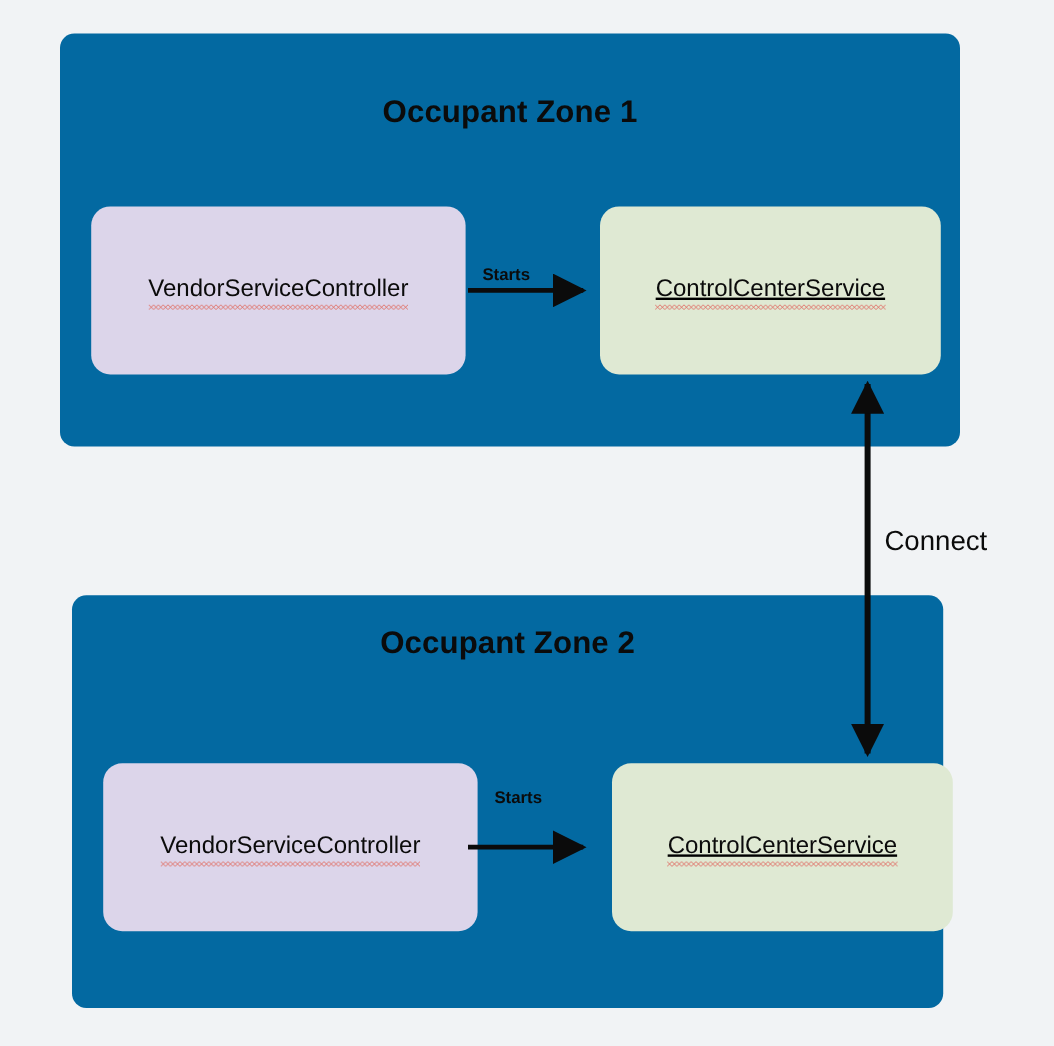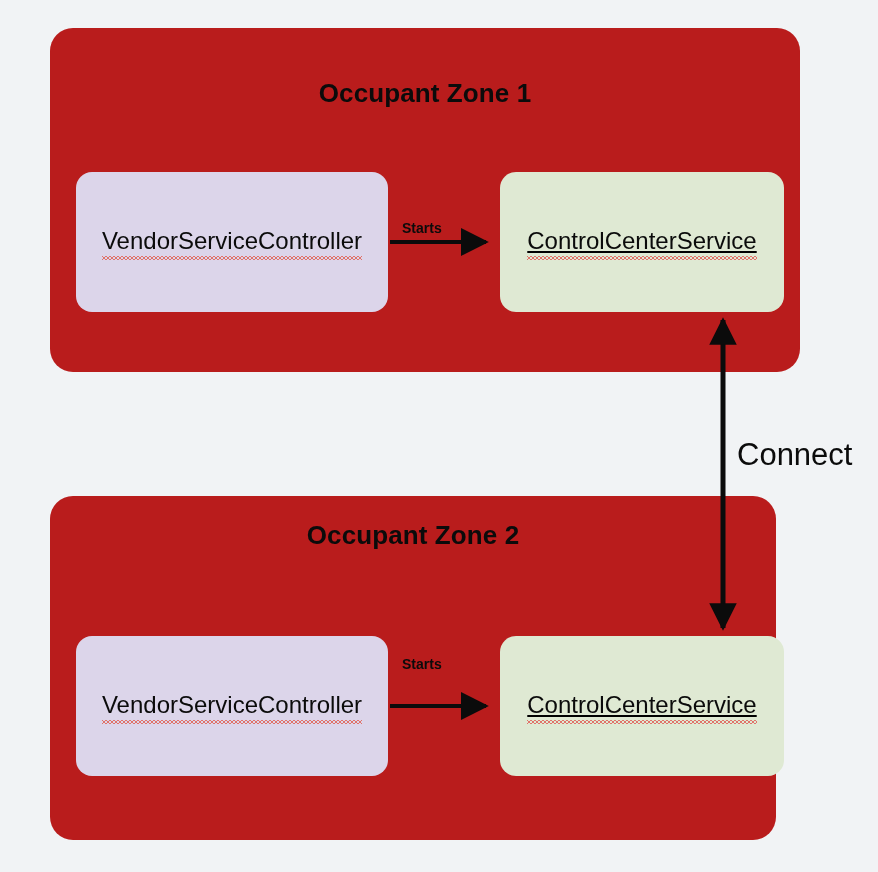--- a/index.html
+++ b/index.html
@@ -18,26 +18,26 @@
   #canvas {
     position: relative;
     width: 878px;
     height: 872px;
     background: #f1f3f5;
   }
 
   
   .zone {
     position: absolute;
-    background: #b91c1c;
-    border-radius: 23px;
+    background: #0369a1;
+    border-radius: 12px;
     box-sizing: border-box;
   }
   #zone-1 { left: 50px;  top: 28px;  width: 750px; height: 344px; }
-  #zone-2 { left: 50px;  top: 496px; width: 726px; height: 344px; }
+  #zone-2 { left: 60px;  top: 496px; width: 726px; height: 344px; }
 
   .zone-title {
     position: absolute;
     left: 0;
     width: 100%;
     text-align: center;
     font-size: 26px;
     font-weight: bold;
     color: #0b0b0b;
     letter-spacing: 0.1px;
@@ -52,21 +52,21 @@
     border-radius: 16px;
     box-sizing: border-box;
     display: flex;
     align-items: center;
     justify-content: center;
   }
   .node.purple { background: #dcd5ea; }
   .node.green  { background: #dfe9d3; text-decoration: underline; }
 
   .node-label {
-    font-size: 24px;
+    font-size: 20px;
     color: #0b0b0b;
     white-space: nowrap;
     position: relative;
     line-height: 1;
     padding-bottom: 2px;
   }
   
   .node-label::after {
     content: "";
     position: absolute;
@@ -89,21 +89,21 @@
   #node-ccs-2 { left: 450px; top: 140px; width: 284px; height: 140px; }
 
   
   .edge-label {
     position: absolute;
     font-size: 14px;
     font-weight: bold;
     color: #0b0b0b;
     white-space: nowrap;
   }
-  .edge-label.plain { font-weight: normal; font-size: 31px; }
+  .edge-label.plain { font-weight: normal; font-size: 23px; }
 
   #starts-label-1 { left: 352px; top: 192px; }
   #connect-label  { left: 737px; top: 437px; }
 
   
   #arrow-layer {
     position: absolute;
     left: 0; top: 0;
     width: 878px;
     height: 872px;

